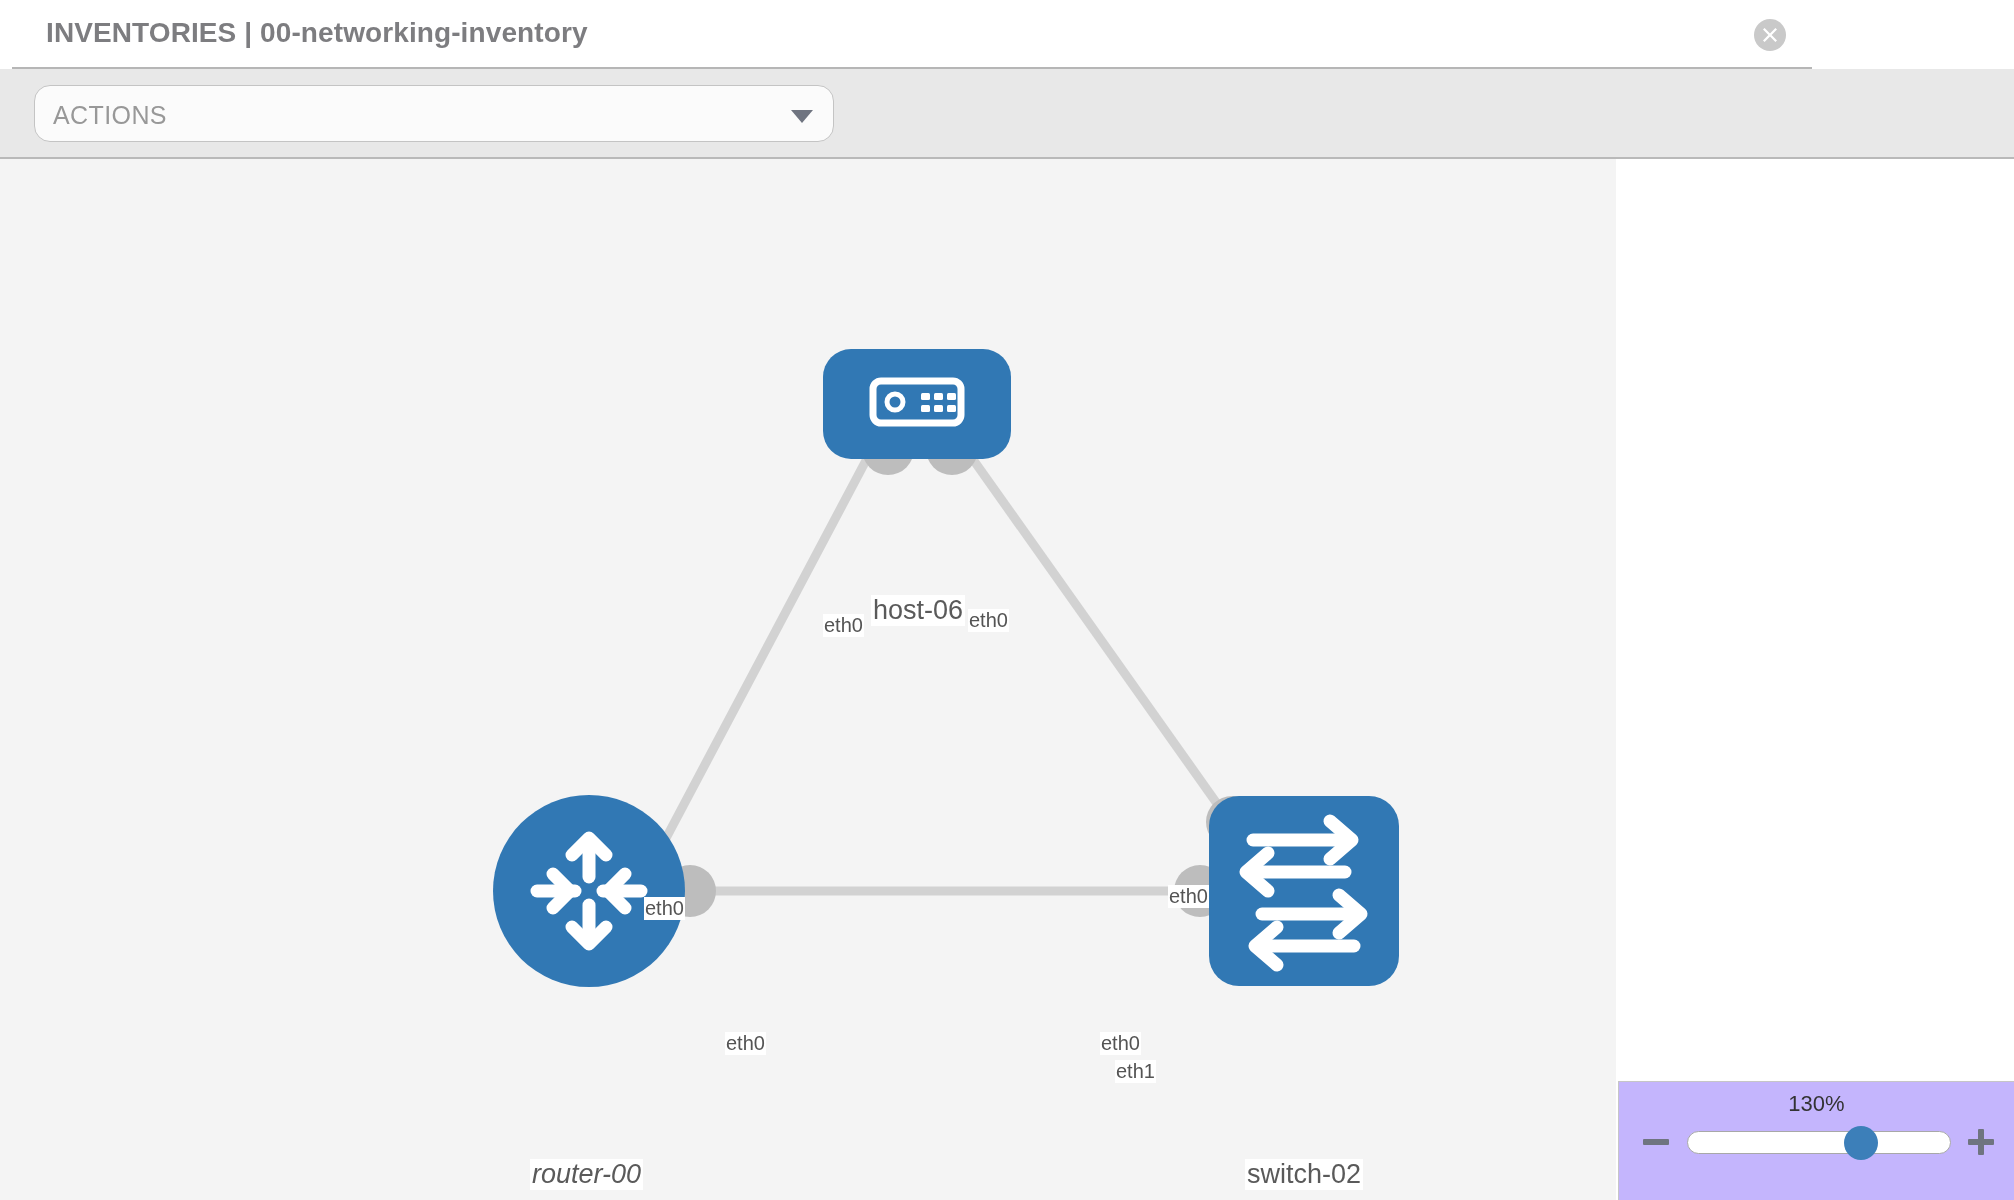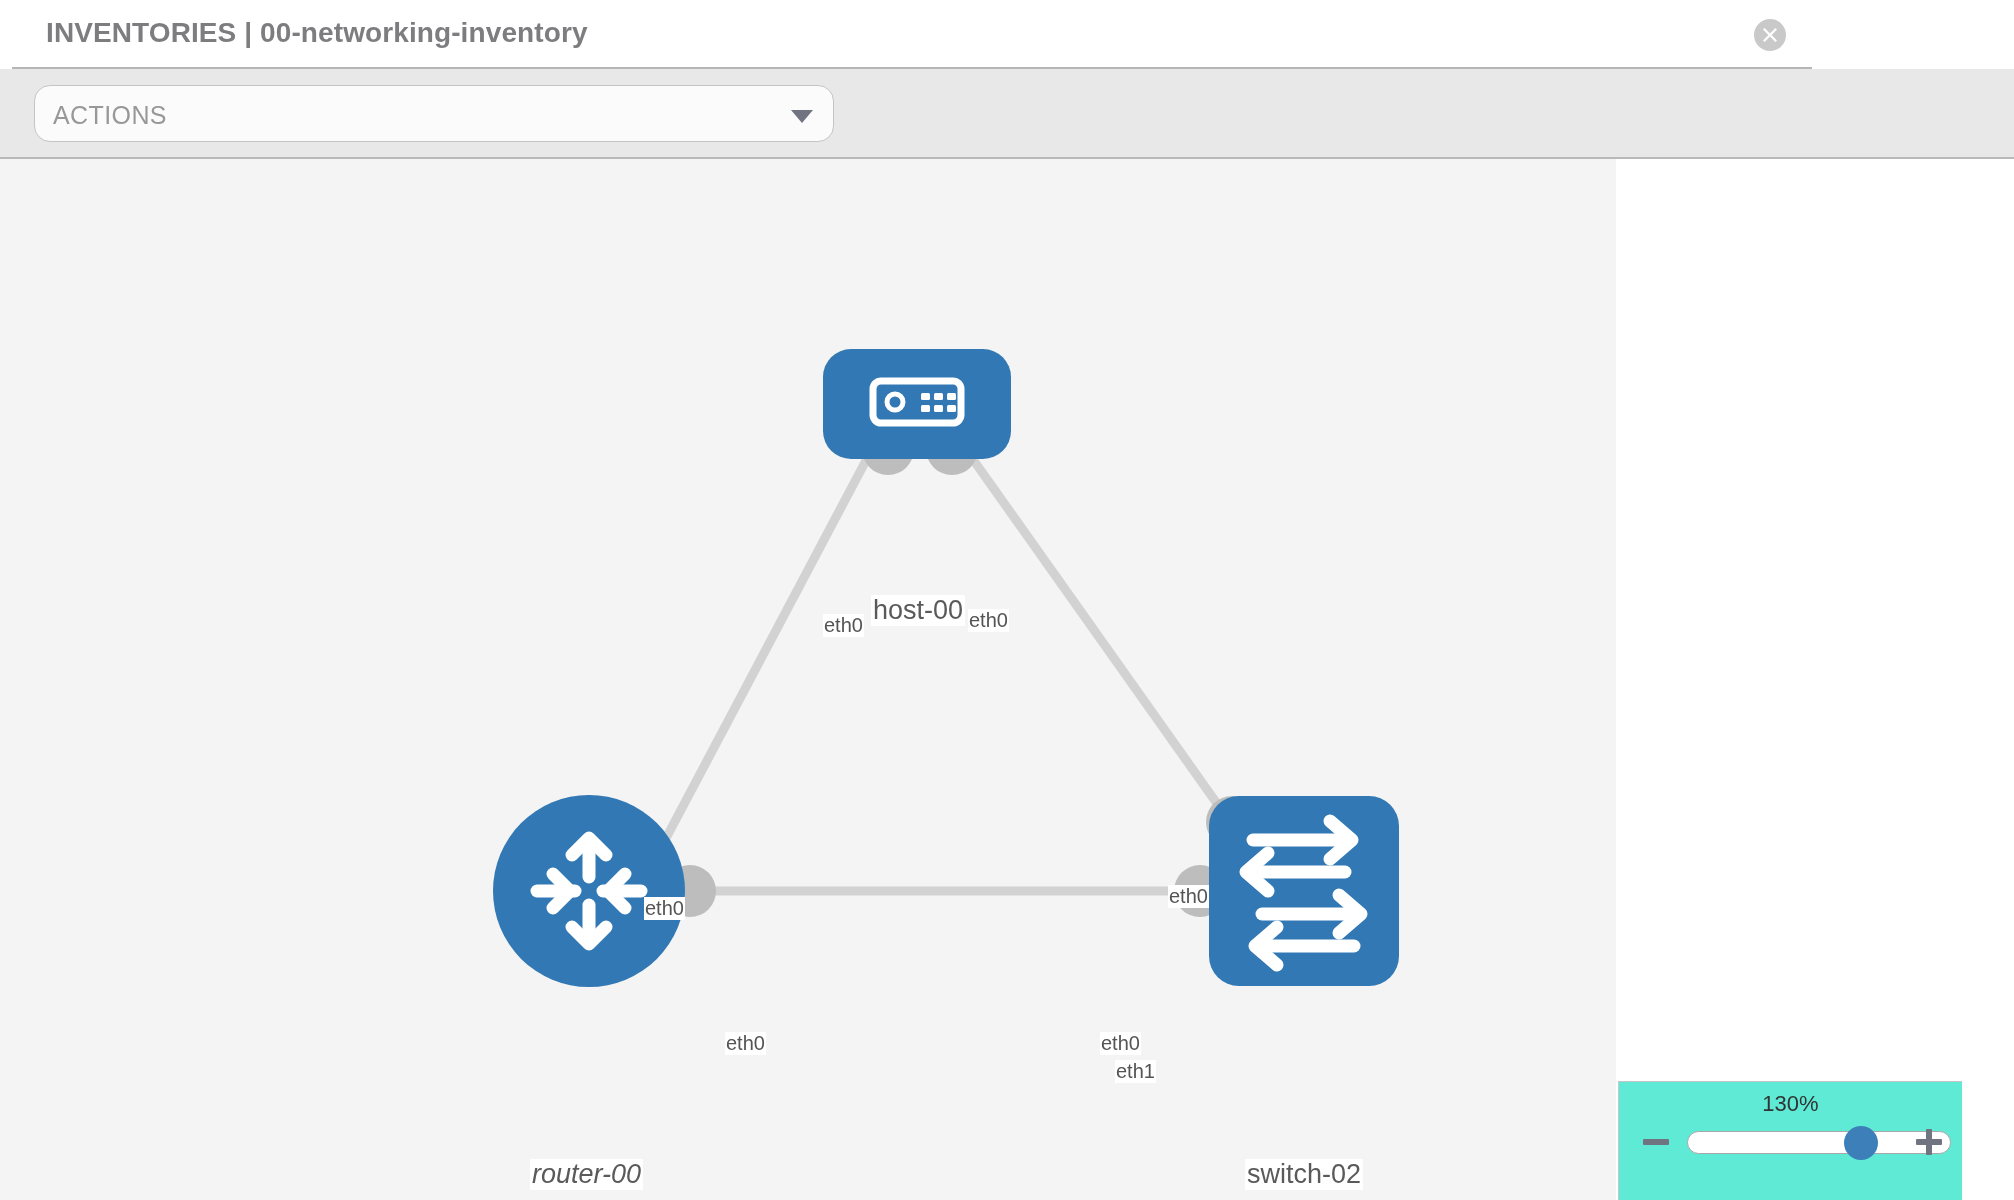--- a/index.html
+++ b/index.html
@@ -154,23 +154,23 @@
     white-space: nowrap;
     padding: 0 1px;
     cursor: pointer;
   }
 
   
   .zoom-panel {
     position: absolute;
     left: 1618px;
     top: 1081px;
-    width: 344px;
+    width: 396px;
     height: 119px;
-    background: #5eead4;
+    background: #c4b5fd;
     border-top: 1px solid #c6c6c6;
     border-left: 1px solid #c6c6c6;
   }
   .zoom-value {
     position: absolute;
     left: 0; right: 0;
     top: 9px;
     text-align: center;
     font-size: 22px;
     color: #333333;
@@ -312,21 +312,21 @@
 
           <line x1="1354" y1="787" x2="1257" y2="787"></line>
           <polyline points="1277,768 1255,787 1277,806"></polyline>
         </g>
       </g>
     </svg>
 
     <div class="edge-label" style="left:823px; top:455px;">eth0</div>
     <div class="edge-label" style="left:968px; top:450px;">eth0</div>
 
-    <div class="node-label" style="left:871px; top:436px;">host-00</div>
+    <div class="node-label" style="left:871px; top:436px;">host-06</div>
 
     <div class="edge-label" style="left:644px; top:738px;">eth0</div>
     <div class="edge-label" style="left:1168px; top:726px;">eth0</div>
 
     <div class="edge-label" style="left:725px; top:873px;">eth0</div>
 
     <div class="edge-label" style="left:1100px; top:873px;">eth0</div>
     <div class="edge-label" style="left:1115px; top:873px;margin-top:28px;">eth1</div>
 
     <div class="node-label" style="left:530px; top:1000px;font-style:italic;">router-00</div>

